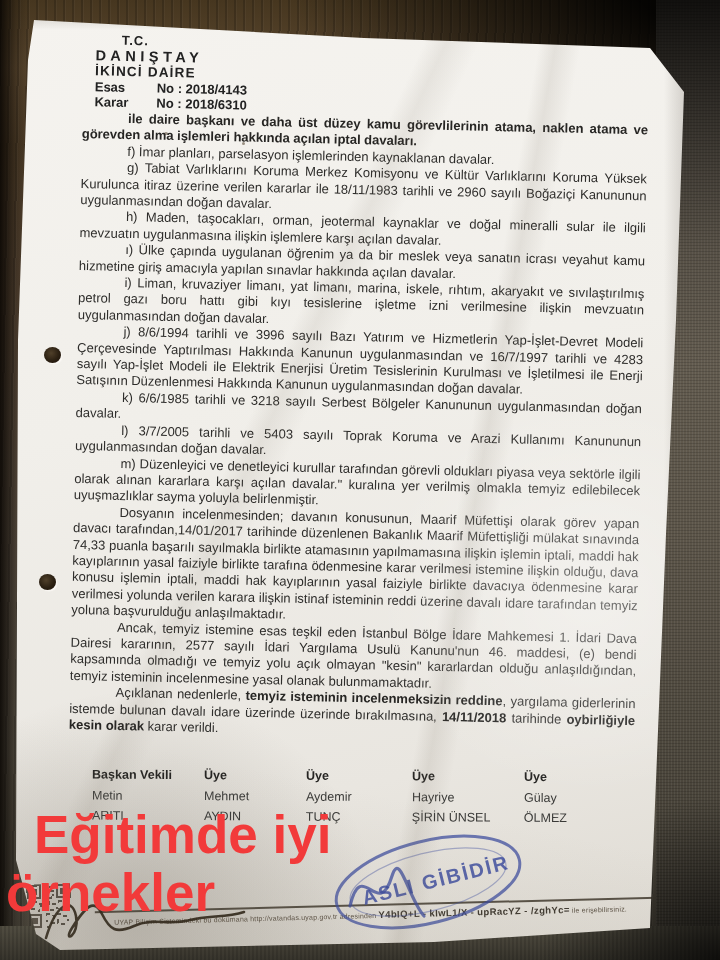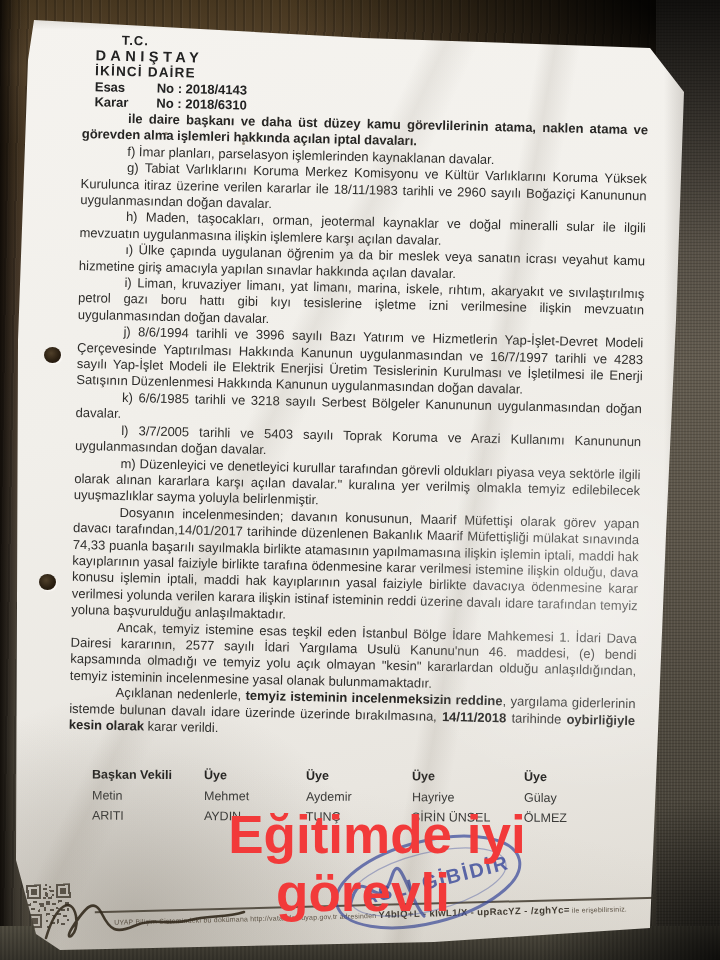--- a/index.html
+++ b/index.html
@@ -80,21 +80,21 @@
   .ftext{margin:3px 0 0 44px;font-size:7px;color:#5a5043;white-space:nowrap;letter-spacing:.2px;}
   .ftext .code{font-size:9.5px;font-weight:bold;color:#3f3930;letter-spacing:.4px;}
   .hole{position:absolute;width:17px;height:16px;border-radius:50%;z-index:5;
     background:radial-gradient(circle at 42% 38%, #50402a 0%, #2b2012 55%, #190f06 100%);
     box-shadow:1.5px 1.5px 1px rgba(252,250,246,.75);}
   .hole-top{left:30px;top:333px;}
   .hole-bottom{left:25px;top:560px;}
 
   
   .caption{position:absolute;inset:0;z-index:10;pointer-events:none;}
-  .cap-line{position:absolute;left:0;width:720px;text-align:center;
+  .cap-line{position:absolute;left:0;width:720px;text-align:left;
     font-weight:bold;font-size:53px;color:#f23a3a;letter-spacing:0;}
   .cap1{top:804px;text-indent:34px;}
   .cap2{top:862px;text-indent:6px;}
 </style>
 </head>
 <body>
 
 <div class="photo">
   <div class="bg"></div>
   <div class="bg-right"></div>
@@ -228,15 +228,15 @@
         <span>UYAP Bilişim Sistemindeki bu dokümana http://vatandas.uyap.gov.tr adresinden </span><span class="code">Y4bIQ+L - kIwL1/X - upRacYZ - /zghYc=</span><span> ile erişebilirsiniz.</span>
       </div>
     </div>
 
     <div class="hole hole-top"></div>
     <div class="hole hole-bottom"></div>
   </div>
 
   <div class="caption">
     <div class="cap-line cap1">Eğitimde iyi</div>
-    <div class="cap-line cap2">görevli</div>
+    <div class="cap-line cap2">örnekler</div>
   </div>
 </div>
 
 </body></html>

